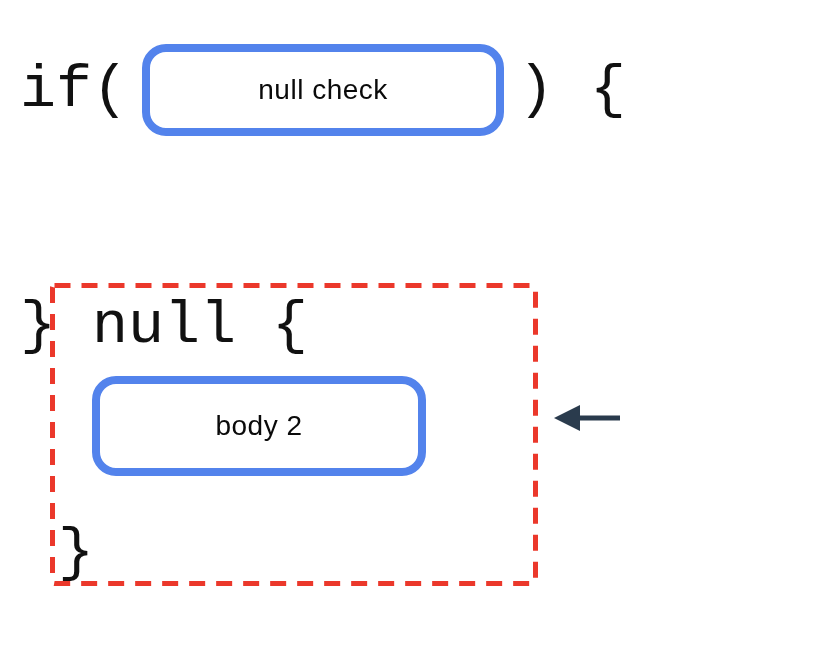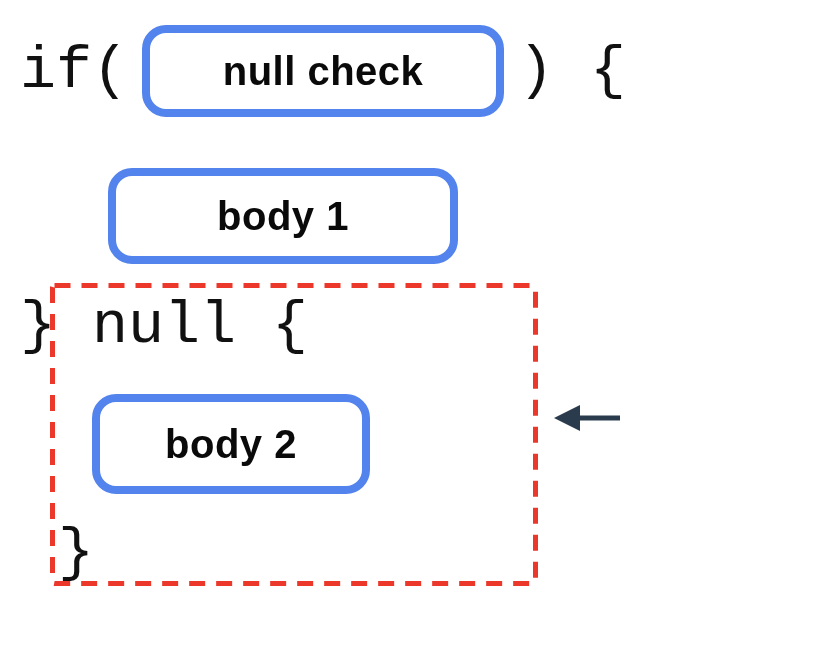--- a/index.html
+++ b/index.html
@@ -21,41 +21,41 @@
   }
   .code{
     font-family:"Liberation Mono", monospace;
     font-size:60px;
     line-height:60px;
     color:var(--code-text);
     white-space:pre;
     font-weight:400;
   }
   .row-if{
-    position:absolute;left:20px;top:25px;height:92px;
+    position:absolute;left:20px;top:44px;height:92px;
     display:flex;align-items:center;
   }
   .bluebox{
     box-sizing:border-box;
     border:8px solid var(--box-border);
     border-radius:24px;
     background:var(--background);
     display:flex;align-items:center;justify-content:center;
   }
   .boxlabel{
     font-family:"Liberation Sans", sans-serif;
-    font-weight:700;
-    font-size:40px;
+    font-weight:400;
+    font-size:28px;
     color:var(--label-text);
     letter-spacing:0.5px;
   }
   .condition{width:362px;height:92px;margin-left:14px;}
   .after-cond{margin-left:14px;}
   .body1{position:absolute;left:108px;top:168px;width:350px;height:96px;}
-  .body2{position:absolute;left:92px;top:394px;width:278px;height:100px;}
+  .body2{position:absolute;left:92px;top:376px;width:334px;height:100px;}
   .dashed-svg{position:absolute;left:50px;top:283px;}
   .dashed-rect{fill:none;stroke:var(--dashed-border);stroke-width:5;stroke-dasharray:16 11;}
   .else-line{position:absolute;left:20px;top:296px;}
   .closing-brace{position:absolute;left:58px;top:523px;}
   .arrow-svg{position:absolute;left:550px;top:402px;}
   .arrow-line{stroke:var(--arrow);stroke-width:5;}
   .arrow-head{fill:var(--arrow);}
   .annotation{
     position:absolute;left:636px;top:397px;
     font-family:"Liberation Sans", sans-serif;
@@ -74,23 +74,20 @@
   </svg>
 
   <div class="row-if">
     <span class="code">if(</span>
     <div class="bluebox condition">
       <span class="boxlabel">null check</span>
     </div>
     <span class="code after-cond">) {</span>
   </div>
 
-  <div class="bluebox body1">
-    <span class="boxlabel">body 1</span>
-  </div>
 
   <span class="code else-line">} null {</span>
 
   <div class="bluebox body2">
     <span class="boxlabel">body 2</span>
   </div>
 
   <span class="code closing-brace">}</span>
 
   <svg class="arrow-svg" width="74" height="32" viewBox="0 0 74 32" aria-hidden="true">

